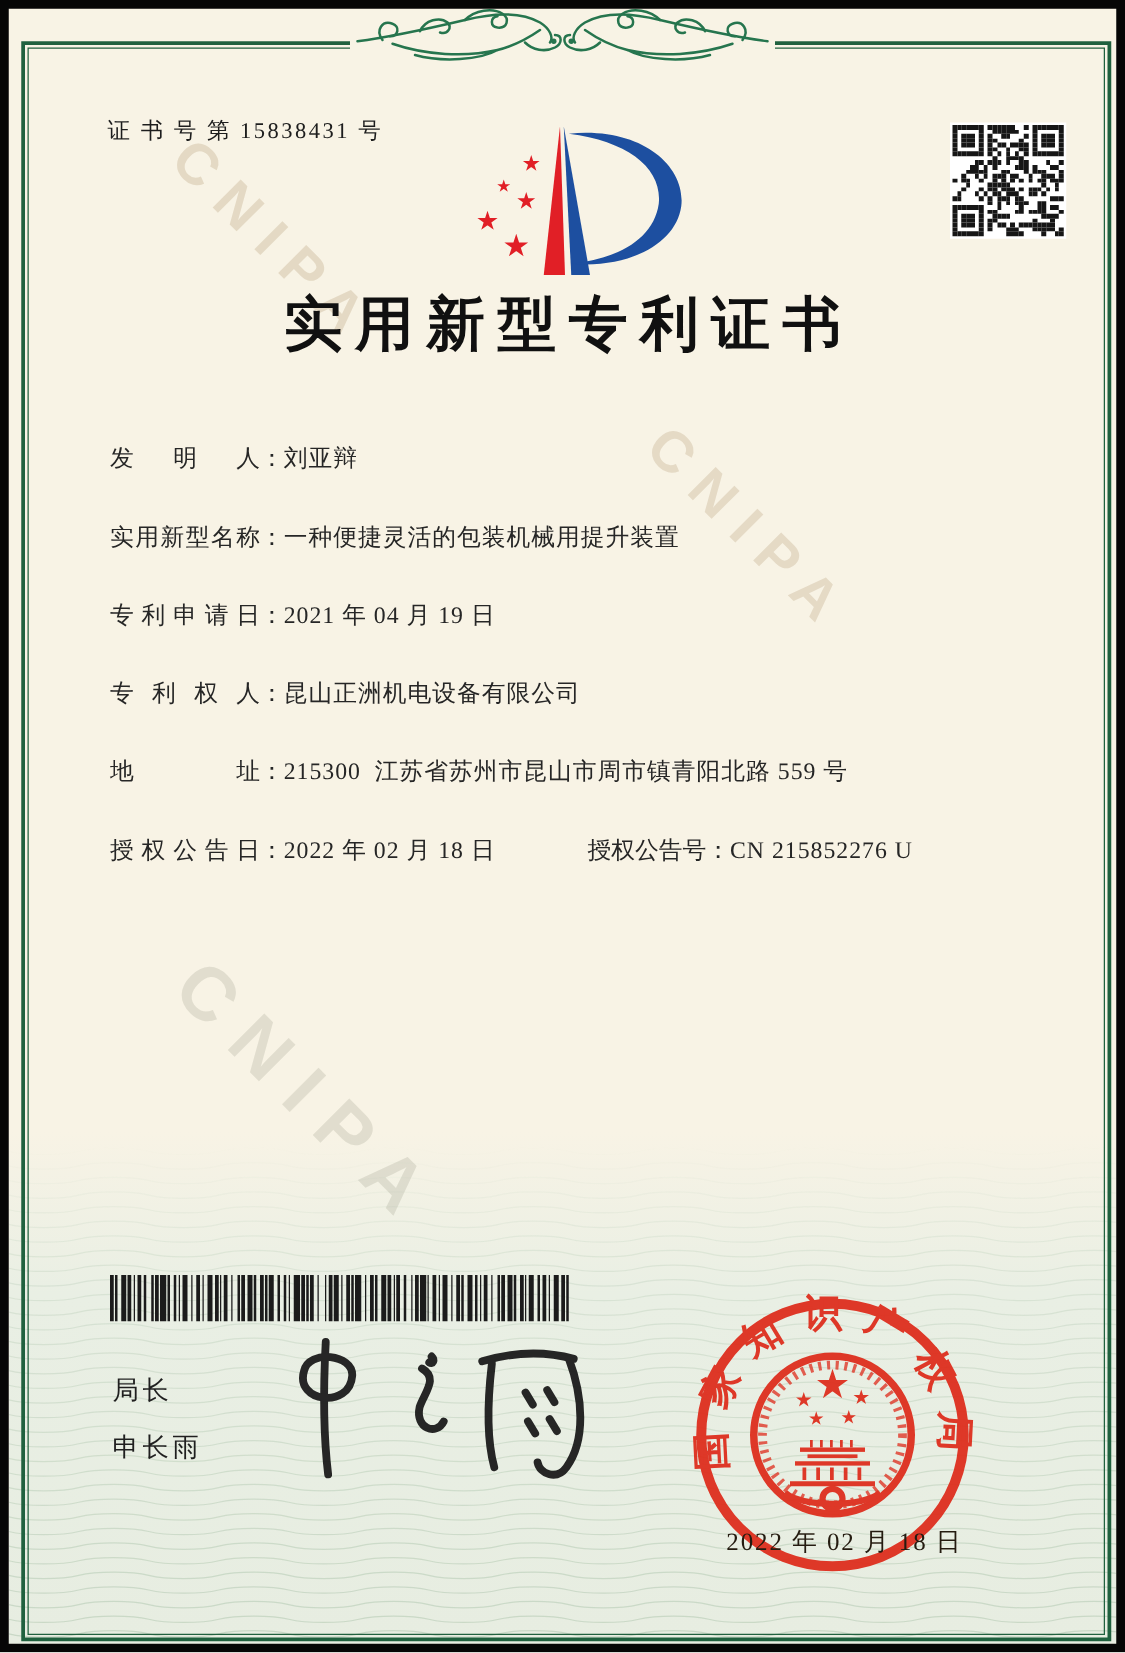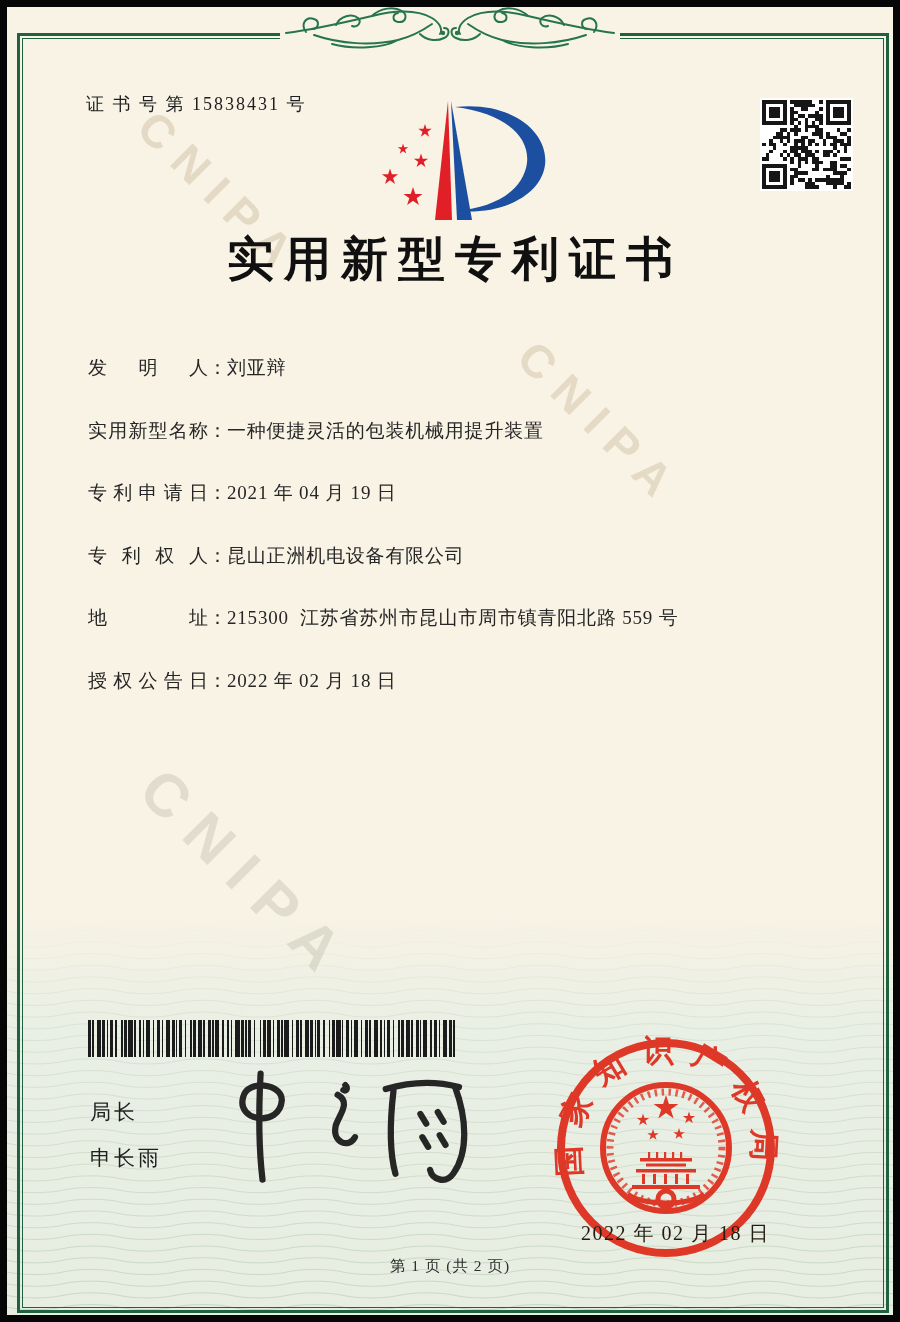--- a/index.html
+++ b/index.html
@@ -783,20 +783,21 @@
       <span class="flabel">专利申请日</span><span>：</span><span class="fvalue">2021 年 04 月 19 日</span>
     </div>
     <div class="frow">
       <span class="flabel">专利权人</span><span>：</span><span class="fvalue">昆山正洲机电设备有限公司</span>
     </div>
     <div class="frow">
       <span class="flabel">地址</span><span>：</span><span class="fvalue">215300  江苏省苏州市昆山市周市镇青阳北路 559 号</span>
     </div>
     <div class="frow">
       <span class="flabel">授权公告日</span><span>：</span><span class="fvalue">2022 年 02 月 18 日</span>
+      <span class="grant-pair"><span>授权公告号</span><span>：</span><span class="fvalue">CN 215852276 U</span></span>
     </div>
   </div>
 
   <div id="paras">
   </div>
 
   <div id="barcode">
       <div class="bar" style="width: 2.9px;"></div>
       <div class="sp" style="width: 1.45px;"></div>
       <div class="bar" style="width: 1.45px;"></div>
@@ -1012,16 +1013,15 @@
           <rect x="136" y="142" width="3" height="10"></rect>
           <rect x="82" y="153" width="68" height="4"></rect>
         </g>
         <circle cx="116" cy="167" r="8" fill="none" stroke-width="5"></circle>
         <path d="M78,162 C90,174 142,174 154,162" fill="none" stroke-width="5"></path>
       </g>
     </g>
   </svg>
   <div id="seal-date">2022 年 02 月 18 日</div>
 
-  <div id="footer-page">第 1 页 (共 2 页)</div>
 
   <div id="black-frame"></div>
 </div>
 
 </body></html>

